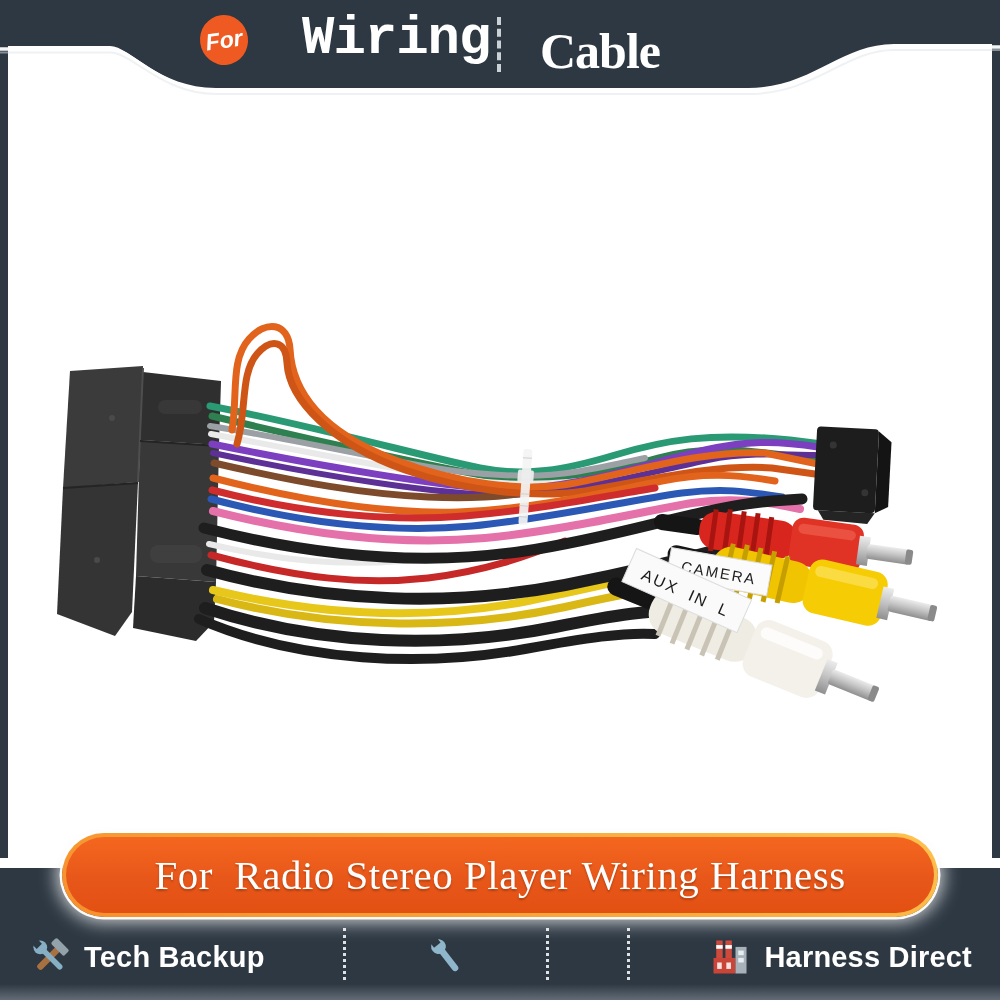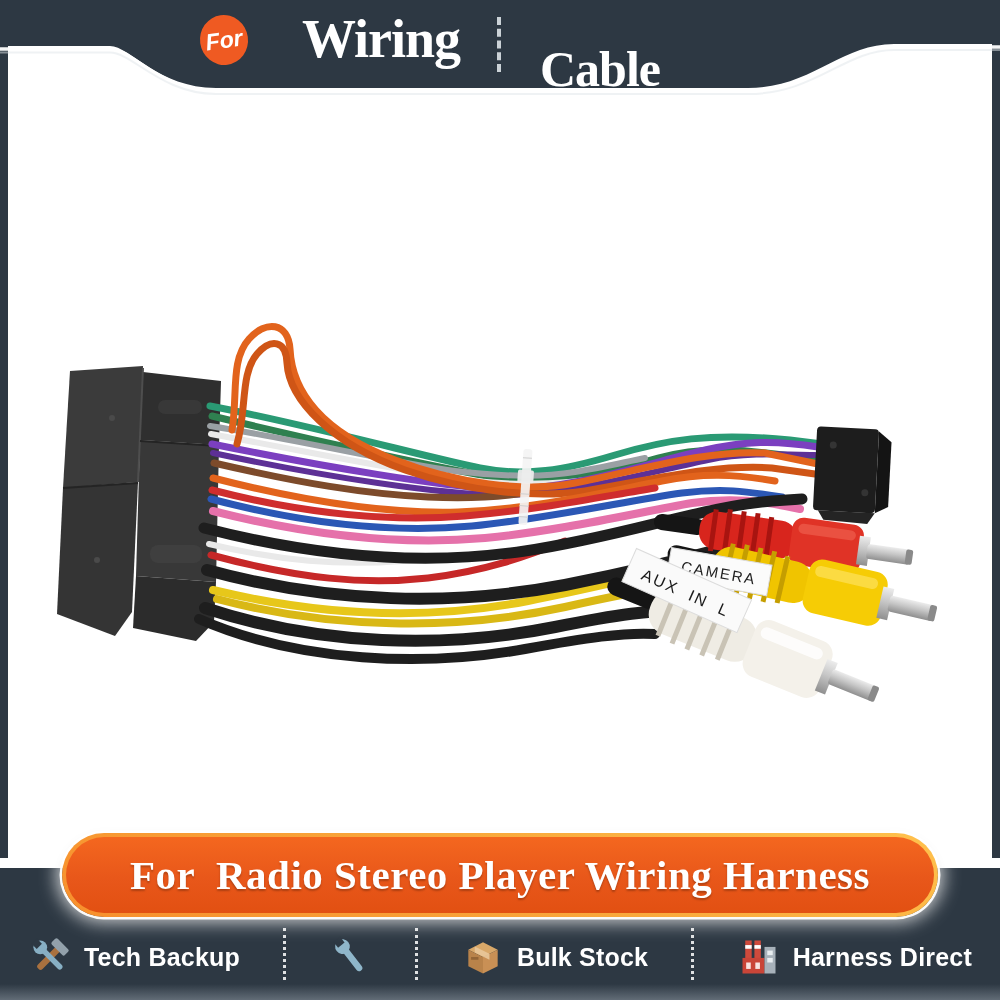--- a/index.html
+++ b/index.html
@@ -13,25 +13,25 @@
 
   
   .top-banner-svg{position:absolute;left:0;top:0;z-index:3;}
   .header-text{position:absolute;z-index:4;color:#fff;}
   .for-badge{
     left:200px;top:15px;width:48px;height:50px;border-radius:50%;
     background:#ef5a22;display:flex;align-items:center;justify-content:center;
     font-style:italic;font-weight:bold;font-size:23px;transform:rotate(-8deg);
   }
   .title-wiring{
-    left:302px;top:8px;font-family:Liberation Serif, serif;
+    left:302px;top:8px;font-family:Liberation Mono, monospace;
     font-weight:bold;font-size:54px;letter-spacing:-1px;
   }
   .title-cable{
-    left:540px;top:40px;font-family:"Liberation Serif","DejaVu Serif",serif;
+    left:540px;top:22px;font-family:"Liberation Serif","DejaVu Serif",serif;
     font-weight:bold;font-size:50px;letter-spacing:-1px;
   }
   .header-divider{
     position:absolute;z-index:4;left:497px;top:17px;height:55px;width:0;
     border-left:4px dashed #dde3e8;opacity:.9;
   }
 
   
   .side-strip{position:absolute;top:42px;height:816px;width:8px;background:#2d3843;z-index:2;}
   .side-strip.left{left:0;}
@@ -43,41 +43,41 @@
     border-radius:44px;box-sizing:border-box;padding:4px;
     background:linear-gradient(205deg,#ffc14d 0%,#f9a93c 45%,#f78f2d 100%);
     box-shadow:0 0 0 2.5px rgba(255,255,255,.95),0 0 18px 5px rgba(255,255,255,.8),0 3px 10px rgba(0,0,0,.15);
   }
   .pill-inner{
     width:100%;height:100%;border-radius:40px;box-sizing:border-box;
     background:linear-gradient(180deg,#f4671f 0%,#e8571a 55%,#e25012 100%);
     display:flex;align-items:center;justify-content:center;
   }
   .pill-title{
-    font-family:"Liberation Serif","DejaVu Serif",serif;font-weight:bold;
+    font-family:"Liberation Serif","DejaVu Serif",serif;font-weight:normal;
     font-size:41px;color:#fff;white-space:pre;letter-spacing:.5px;
     text-shadow:0 2px 2px rgba(0,0,0,.25);
   }
 
   
   .footer{
     position:absolute;left:0;top:868px;width:1000px;height:132px;z-index:2;
     background:#2d3843;box-sizing:border-box;
     display:flex;align-items:center;justify-content:space-between;
     padding:46px 28px 0 28px;
   }
   .footer::after{
     content:"";position:absolute;left:0;right:0;bottom:0;height:16px;
     background:linear-gradient(180deg,rgba(255,255,255,0),rgba(195,205,214,.35));
     pointer-events:none;
   }
   .f-item{display:flex;align-items:center;gap:12px;}
   .f-icon{width:44px;height:44px;display:inline-flex;}
   .f-icon svg{width:100%;height:100%;}
-  .f-label{color:#fff;font-weight:bold;font-size:25px;letter-spacing:.2px;}
+  .f-label{color:#fff;font-weight:bold;font-size:29px;letter-spacing:.2px;}
   .f-div{height:52px;width:0;border-left:3px dotted rgba(255,255,255,.85);margin-top:-6px;}
 </style>
 </head>
 <body>
 
 <svg class="photo-svg" width="1000" height="1000" viewBox="0 0 1000 1000">
   <defs>
     <linearGradient id="metal" x1="0" y1="0" x2="0" y2="1">
       <stop offset="0" stop-color="#ececec"></stop>
         <stop offset=".45" stop-color="#c6c6c6"></stop>
@@ -256,32 +256,20 @@
           <rect x="21" y="12" width="7" height="31" rx="3.5" fill="#8fb6ca"></rect>
           <circle cx="24.5" cy="10" r="8" fill="#8fb6ca"></circle>
           <rect x="20" y="0" width="9" height="8" fill="#2d3843"></rect>
         </g>
       </svg>
     </span>
   </div>
 
   <div class="f-div"></div>
 
-  <div class="f-item">
-    <span class="f-icon">
-      <svg viewBox="0 0 48 48">
-        <polygon points="8,16 24,8 40,16 24,24" fill="#d9a869"></polygon>
-        <polygon points="8,16 24,24 24,42 8,34" fill="#b9834a"></polygon>
-        <polygon points="40,16 24,24 24,42 40,34" fill="#c99055"></polygon>
-        <polygon points="15,12.5 31,20.5 31,27 15,19" fill="#e8c79a" opacity=".9"></polygon>
-        <rect x="11" y="24" width="8" height="3" fill="#8a5e31" opacity=".8"></rect>
-      </svg>
-    </span>
-    <span class="f-label">Bulk Stock</span>
-  </div>
 
   <div class="f-div"></div>
 
   <div class="f-item">
     <span class="f-icon">
       <svg viewBox="0 0 48 48">
         <rect x="9" y="6" width="7" height="20" fill="#cf4a3c"></rect>
         <rect x="19" y="6" width="7" height="20" fill="#cf4a3c"></rect>
         <rect x="9" y="11" width="7" height="4" fill="#ffffff"></rect>
         <rect x="19" y="11" width="7" height="4" fill="#ffffff"></rect>

